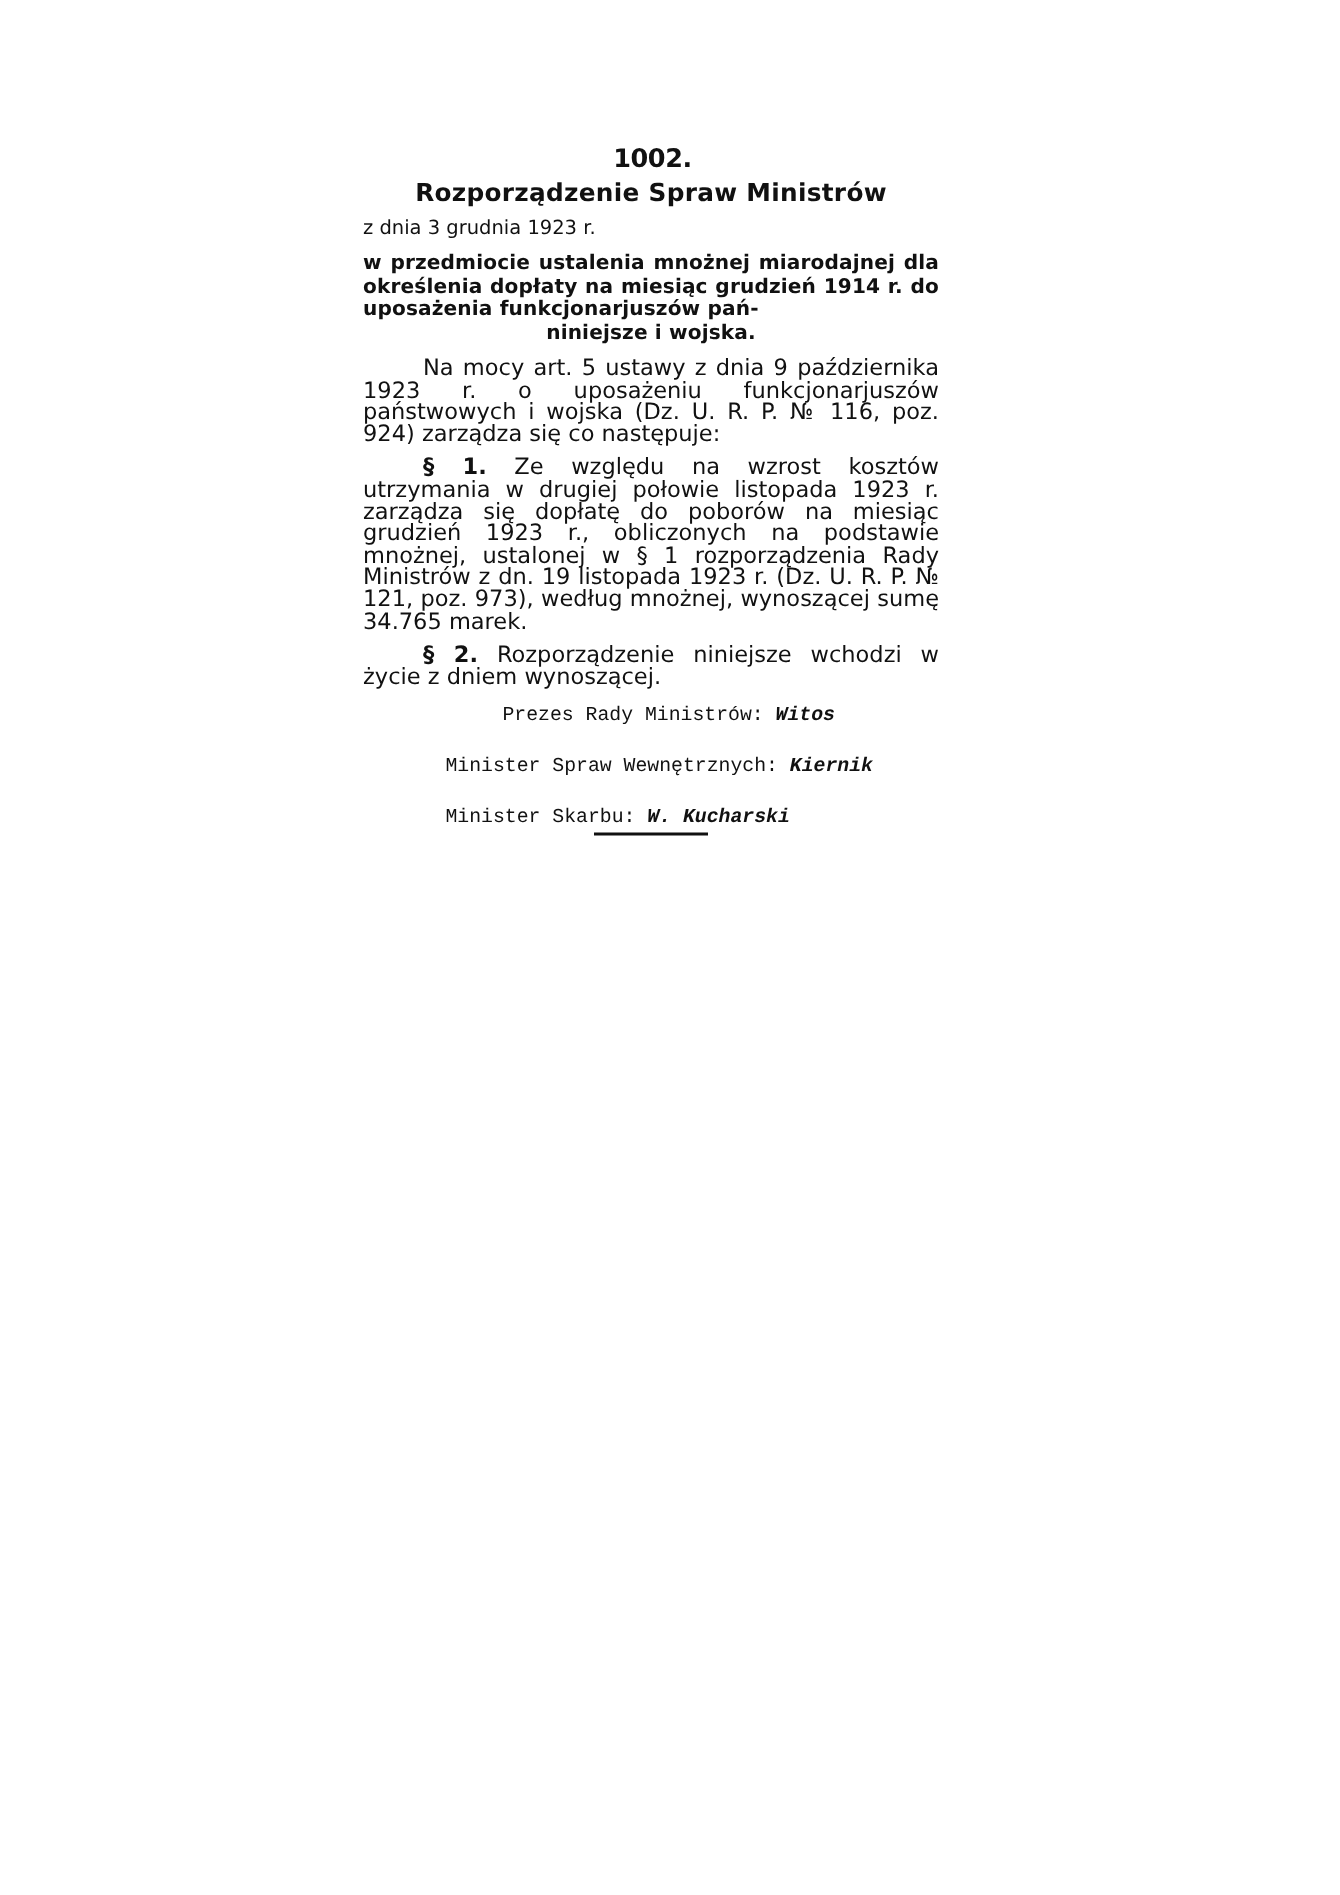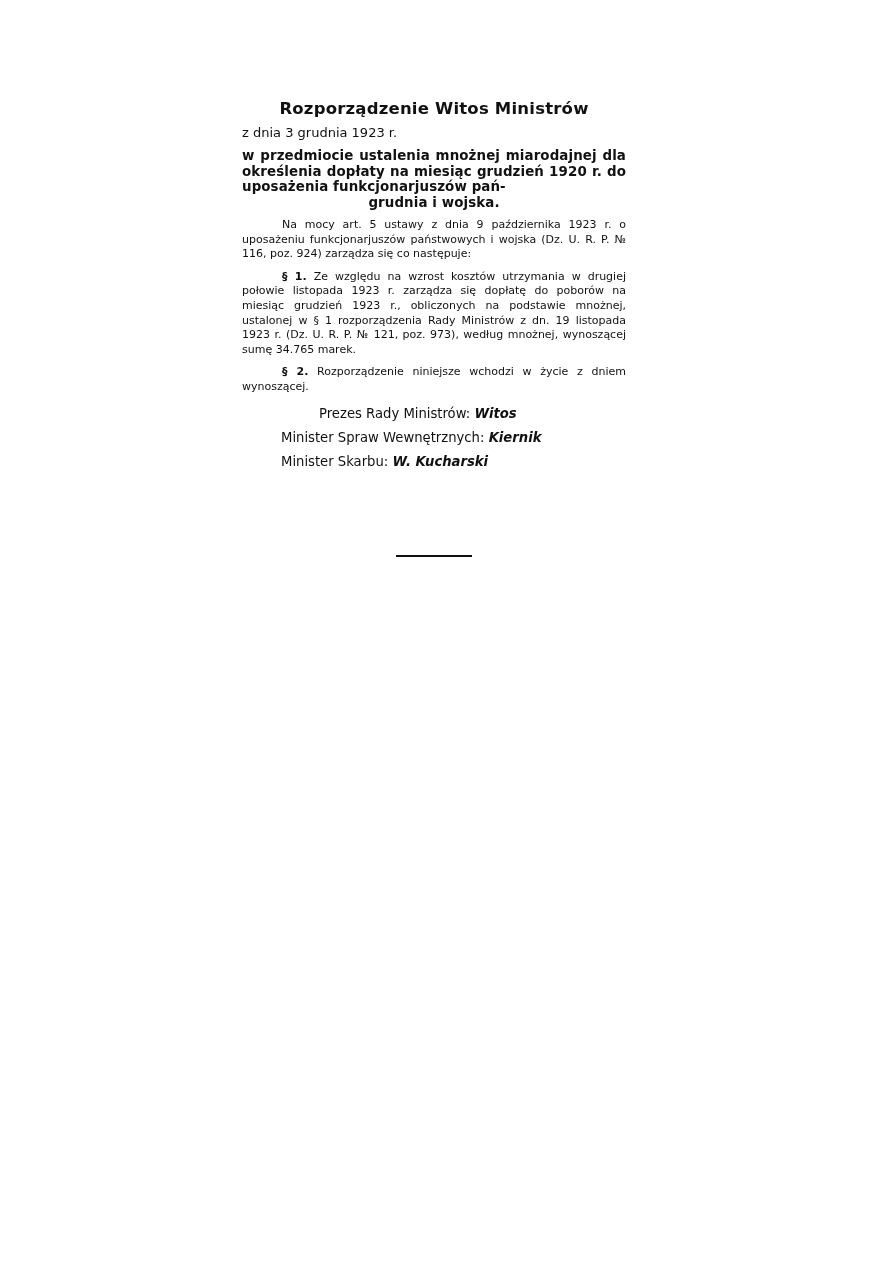--- a/index.html
+++ b/index.html
@@ -4,39 +4,40 @@
 <style>
   html, body { margin: 0; padding: 0; background: #ffffff; }
   body { width: 893px; height: 1263px; position: relative; overflow: hidden;
          font-family: "DejaVu Sans", sans-serif; color: #111; }
   .page { position: absolute; left: 242px; top: 96px; width: 384px; }
   .num { text-align: center; font-weight: bold; font-size: 17px; line-height: 20px; margin: 0; padding-left: 2px; letter-spacing: -0.3px; }
   .title { text-align: center; font-weight: bold; font-size: 16.5px; line-height: 22px; margin: 2px 0 0 0; letter-spacing: 0.2px; }
   .date { text-align: left; font-size: 13px; line-height: 18px; margin: 4px 0 0 0; }
   .subject { font-weight: bold; font-size: 13.4px; line-height: 15.5px; margin: 6px 0 0 0; text-align: justify; letter-spacing: 0.1px; }
   .subject .last { display: block; text-align: center; }
-  .para { font-size: 11px; line-height: 14.6px; text-align: justify; margin: 8px 0 0 0; }
+  .para { font-size: 15px; line-height: 14.6px; text-align: justify; margin: 8px 0 0 0; }
   .para .indent { display: inline-block; width: 40px; }
   .sec { font-weight: bold; }
-  .sig { font-size: 13.2px; line-height: 18px; margin: 0; }
+  .sig { font-size: 13.2px; line-height: 18px; margin: 16px; font-family: Liberation Mono, monospace; }
   .sig i { font-weight: bold; }
   .sig1 { margin-top: 10px; padding-left: 77px; }
   .sig2 { margin-top: 6px; padding-left: 39px; }
   .sig3 { margin-top: 6px; padding-left: 39px; }
   .rule { position: absolute; left: 396px; top: 555px; width: 76px; height: 2px; background: #111; }
 </style>
 </head>
 <body>
 
 <div class="page">
-  <p class="title">Rozporządzenie Witos Ministrów</p>
+  <p class="num">1002.</p>
+  <p class="title">Rozporządzenie Spraw Ministrów</p>
   <p class="date">z dnia 3 grudnia 1923 r.</p>
   <p class="subject">
-    <span>w przedmiocie ustalenia mnożnej miarodajnej dla określenia dopłaty na miesiąc grudzień 1920 r. do uposażenia funkcjonarjuszów pań-</span>
-    <span class="last">grudnia i wojska.</span>
+    <span>w przedmiocie ustalenia mnożnej miarodajnej dla określenia dopłaty na miesiąc grudzień 1914 r. do uposażenia funkcjonarjuszów pań-</span>
+    <span class="last">niniejsze i wojska.</span>
   </p>
   <p class="para"><span class="indent"></span><span>Na mocy art. 5 ustawy z dnia 9 października 1923 r. o uposażeniu funkcjonarjuszów państwowych i wojska (Dz. U. R. P. № 116, poz. 924) zarządza się co następuje:</span></p>
   <p class="para"><span class="indent"></span><span class="sec">§ 1.</span> <span>Ze względu na wzrost kosztów utrzymania w drugiej połowie listopada 1923 r. zarządza się dopłatę do poborów na miesiąc grudzień 1923 r., obliczonych na podstawie mnożnej, ustalonej w § 1 rozporządzenia Rady Ministrów z dn. 19 listopada 1923 r. (Dz. U. R. P. № 121, poz. 973), według mnożnej, wynoszącej sumę 34.765 marek.</span></p>
   <p class="para"><span class="indent"></span><span class="sec">§ 2.</span> <span>Rozporządzenie niniejsze wchodzi w życie z dniem wynoszącej.</span></p>
   <p class="sig sig1"><span>Prezes Rady Ministrów:</span> <i>Witos</i></p>
   <p class="sig sig3"><span>Minister Spraw Wewnętrznych:</span> <i>Kiernik</i></p>
   <p class="sig sig2"><span>Minister Skarbu:</span> <i>W. Kucharski</i></p>
 </div>
 <div class="rule"></div>
 

